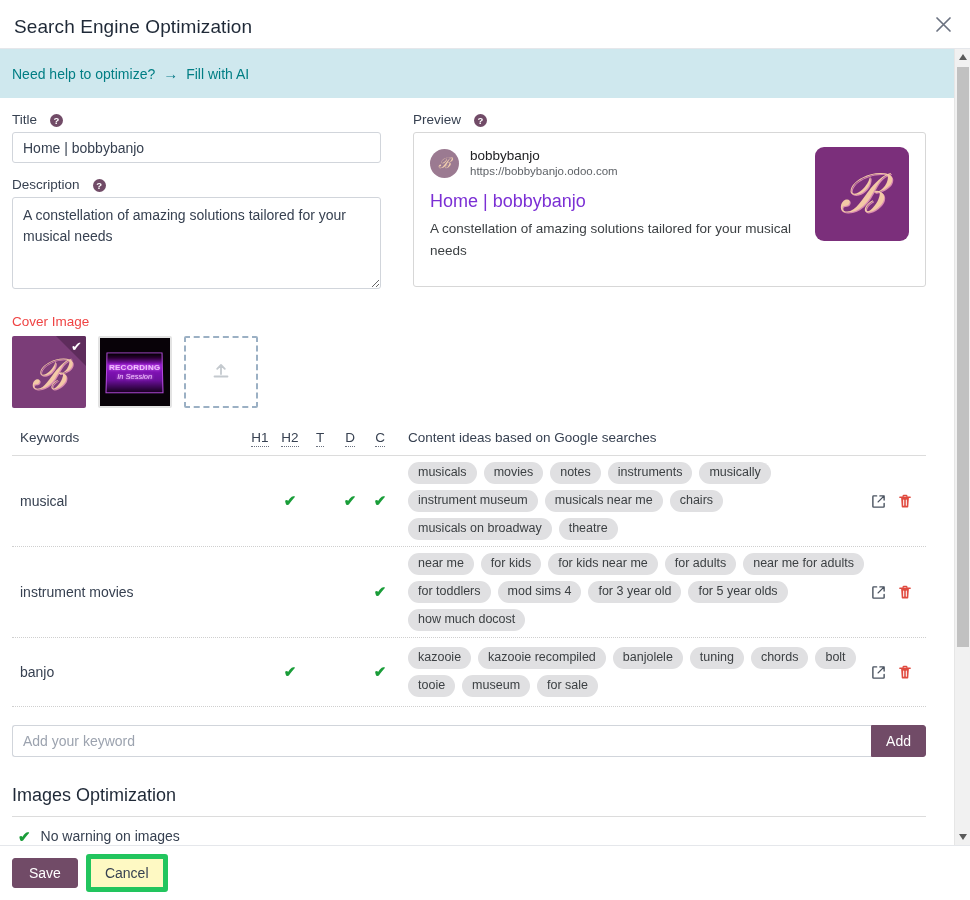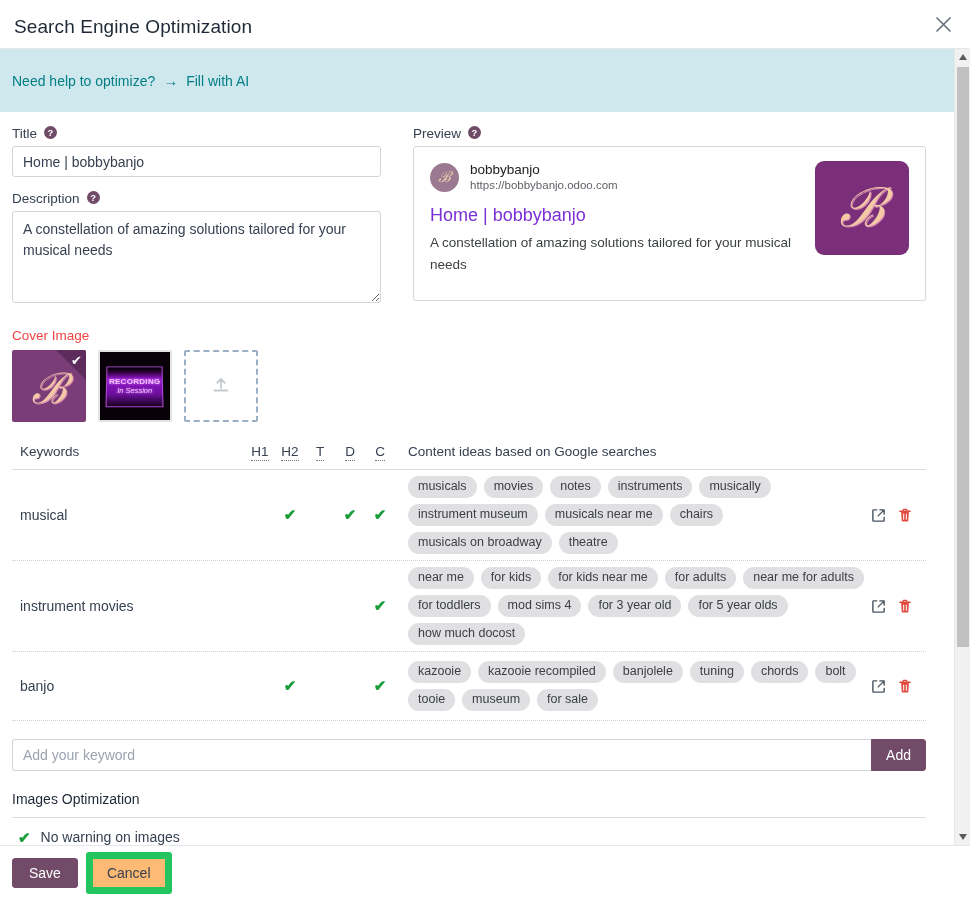--- a/index.html
+++ b/index.html
@@ -31,37 +31,37 @@
   .modal-body{
     position:absolute; top:49px; left:0; right:0; bottom:55px;
     overflow:hidden; background:#fff;
   }
   .scroll-area{
     position:absolute; inset:0 16px 0 0; overflow:hidden;
   }
 
   
   .ai-banner{
-    background:#cfe8ee; height:63px; display:flex; align-items:center;
+    background:#cfe8ee; height:49px; display:flex; align-items:center;
     padding:0 12px; gap:8px; font-size:14px;
   }
   .ai-banner a{ color:#017e84; text-decoration:none; cursor:pointer; }
   .ai-banner .arrow{ color:#0c7b8a; font-size:15px; line-height:1; }
 
   
   .content{ padding:14px 28px 0 12px; }
 
   
   .top-grid{ display:flex; gap:32px; }
   .col-left{ width:369px; flex:0 0 369px; }
   .col-right{ flex:1; }
 
   .field-label{
     font-size:13.5px; color:#374151; margin-bottom:5px;
-    display:flex; align-items:flex-start; gap:7px;
+    display:flex; align-items:flex-end; gap:13px;
   }
   .help-icon{
     width:13px; height:13px; border-radius:50%;
     background:#714b67; color:#fff; font-size:9.5px; font-weight:bold;
     display:inline-flex; align-items:center; justify-content:center;
     line-height:1; cursor:pointer; font-family:"Liberation Sans",sans-serif;
   }
   .text-input{
     width:100%; height:31px; border:1px solid #d1d5db; border-radius:3px;
     padding:5px 10px; font-size:14px; color:#374151;
@@ -202,41 +202,41 @@
     font-family:"Liberation Sans", sans-serif; color:#374151;
   }
   .add-input::placeholder{ color:#9ca3af; }
   .add-btn{
     background:#714b67; color:#fff; border:1px solid #714b67;
     border-radius:0 3px 3px 0; padding:0 14px; height:32px;
     font-size:14px; cursor:pointer; font-family:"Liberation Sans", sans-serif;
   }
 
   
-  .images-title{ font-size:14px; color:#1f2937; margin-top:20px; font-weight:400; }
+  .images-title{ font-size:18px; color:#1f2937; margin-top:28px; font-weight:400; }
   .hr{ border-top:1px solid #dcdcdc; margin-top:10px; }
   .no-warning{
     display:flex; align-items:center; gap:10px; padding:11px 0 10px 6px;
     font-size:14px; color:#374151;
   }
   .no-warning .check{ font-size:15px; }
 
   
   .modal-footer{
     position:absolute; left:0; right:0; bottom:0; height:55px;
     border-top:1px solid #e5e7eb; background:#fff;
     display:flex; align-items:center; gap:8px; padding:0 12px; z-index:5;
   }
   .btn-save{
     background:#714b67; border:1px solid #714b67; color:#fff;
     padding:6px 16px; border-radius:3px; font-size:14px; cursor:pointer;
     font-family:"Liberation Sans", sans-serif;
   }
   .btn-cancel{
-    background:#fdba74; border:7px solid #22c55e; color:#374151;
+    background:#fef9c3; border:5px solid #22c55e; color:#374151;
     padding:6px 14px; border-radius:3px; font-size:14px; cursor:pointer;
     font-family:"Liberation Sans", sans-serif;
   }
 
   
   .vscroll{
     position:absolute; top:49px; right:0; bottom:55px; width:16px;
     background:#f1f1f1; border-left:1px solid #e6e6e6; z-index:6;
   }
   .vs-arrow{

